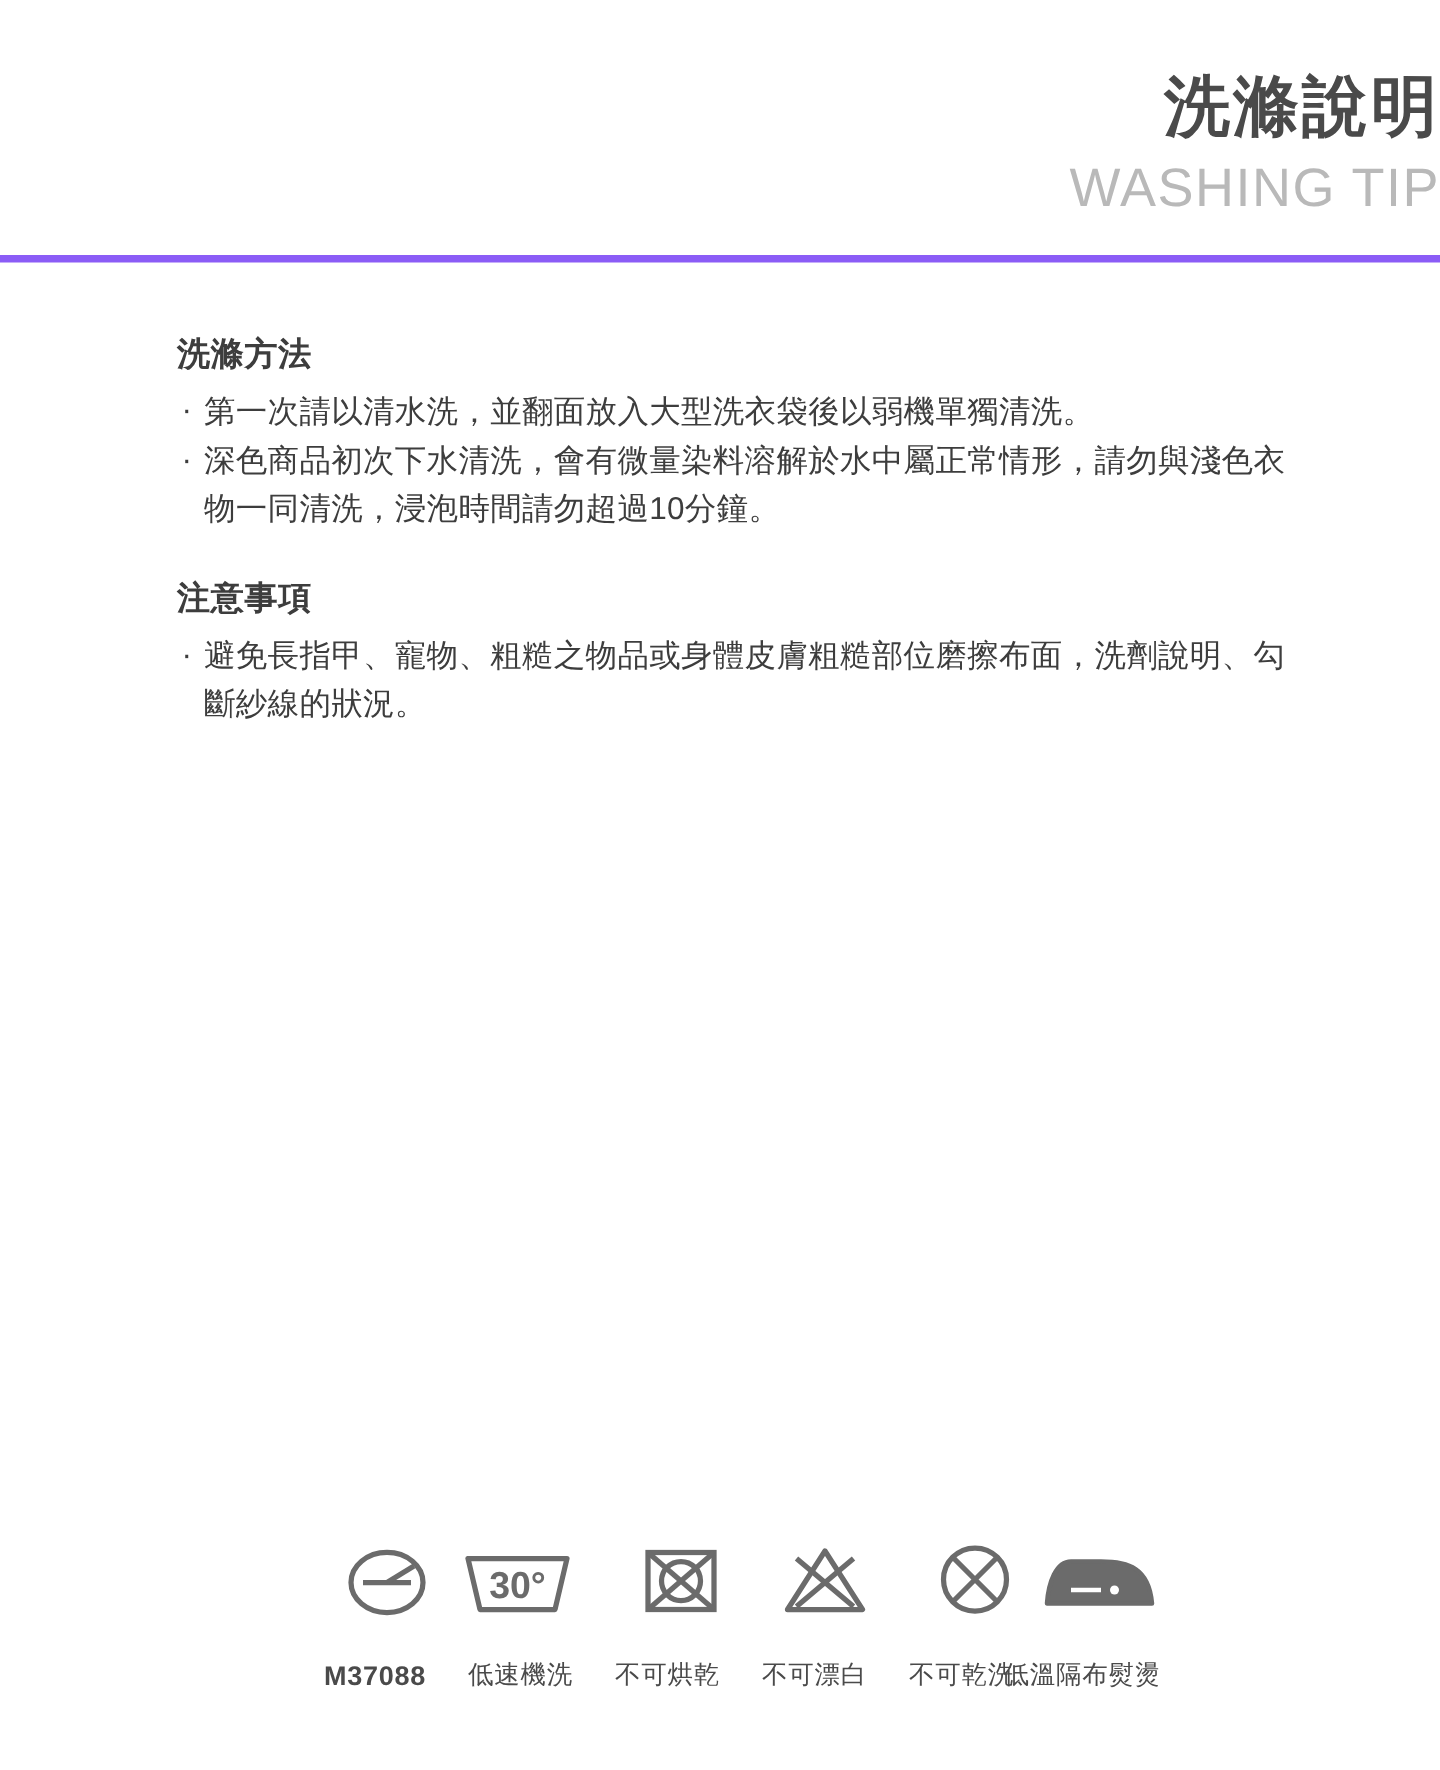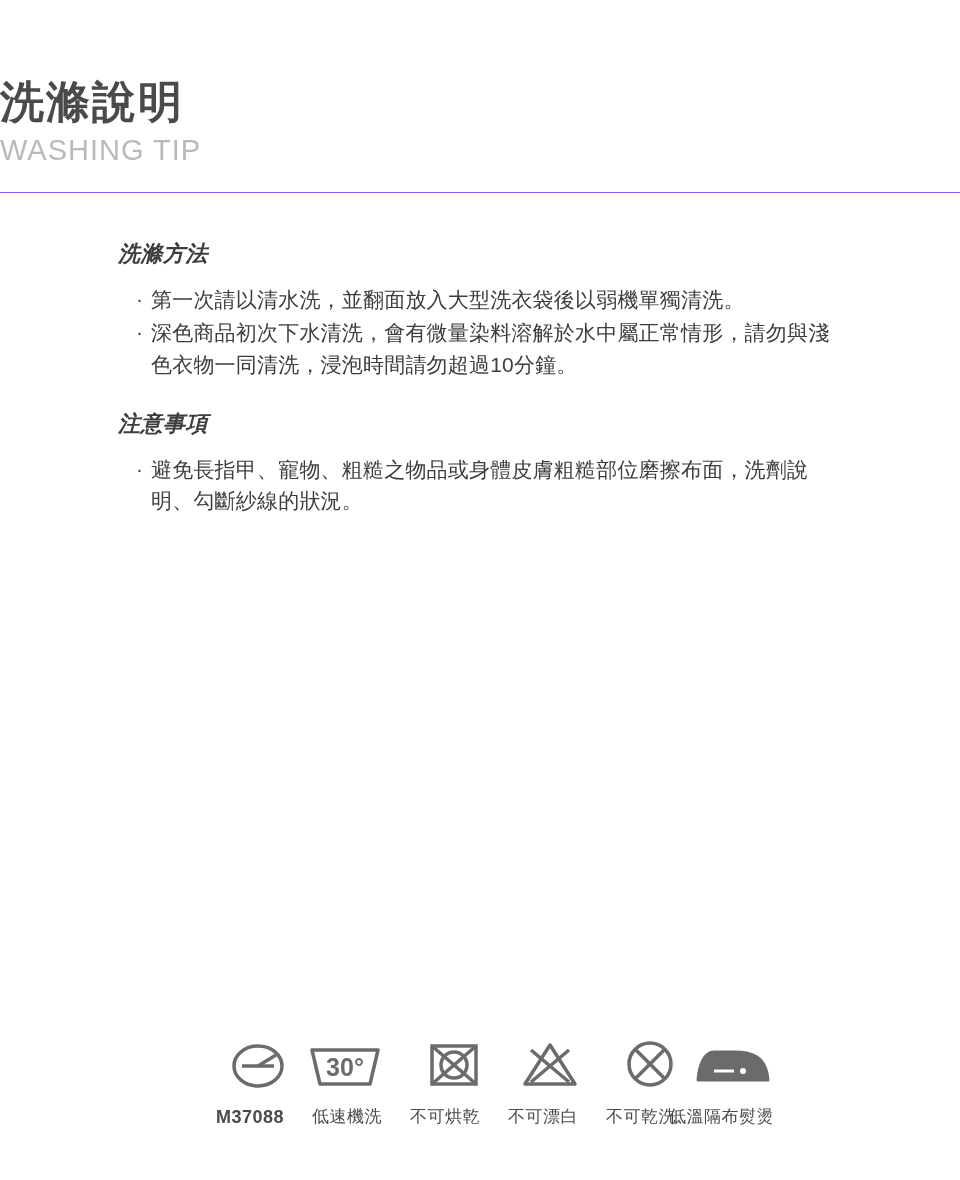--- a/index.html
+++ b/index.html
@@ -16,35 +16,35 @@
   }
   .page {
     position: relative;
     width: 960px;
     height: 1180px;
     box-sizing: border-box;
   }
 
   
   .header {
-    padding-top: 74px;
-    text-align: left;
-    border-bottom: 1px solid #8b5cf6;
+    padding-top: 44px;
+    text-align: right;
+    border-bottom: 5px solid #8b5cf6;
     padding-bottom: 24px;
   }
   .header-title {
     font-size: 44px;
     font-weight: 700;
     letter-spacing: 2px;
     color: #4a4a4a;
     line-height: 1.25;
   }
   .header-subtitle {
     margin-top: 4px;
-    font-size: 29px;
+    font-size: 36px;
     font-weight: 400;
     letter-spacing: 1px;
     color: #b9b9b9;
     line-height: 1.2;
   }
 
   
   .content {
     padding: 46px 100px 0 118px;
   }
@@ -53,25 +53,24 @@
   }
   .section:last-child {
     margin-bottom: 0;
   }
   .section-title {
     font-size: 22px;
     font-weight: 700;
     color: #3d3d3d;
     margin-bottom: 8px;
     letter-spacing: 0.5px;
-    font-style: italic;
   }
   .bullet-list {
     list-style: none;
-    margin: 15px;
+    margin: 0;
     padding: 0;
   }
   .bullet-item {
     position: relative;
     padding-left: 18px;
     font-size: 21px;
     line-height: 1.52;
     color: #3d3d3d;
     margin-bottom: 1px;
     letter-spacing: 0.2px;
@@ -102,21 +101,21 @@
     align-items: flex-end;
     width: 98px;
   }
   .symbol-glyph {
     height: 52px;
     display: flex;
     align-items: center;
     justify-content: center;
   }
   .symbol-label {
-    margin-top: 15px;
+    margin-top: 26px;
     font-size: 17px;
     color: #4a4a4a;
     white-space: nowrap;
     letter-spacing: 0.5px;
   }
   .symbol-code .symbol-label {
     font-weight: 700;
     font-size: 18px;
   }
   svg { display: block; }

